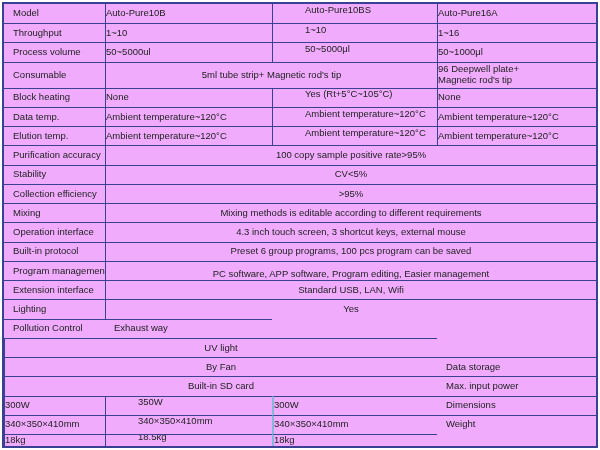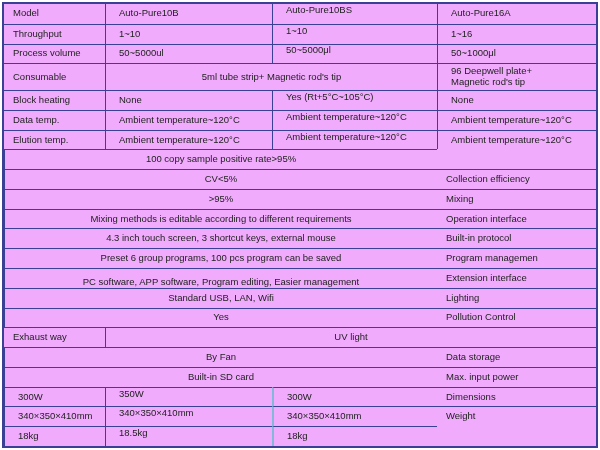--- a/index.html
+++ b/index.html
@@ -26,23 +26,23 @@
     align-items: center;
     font-size: 9.5px;
     color: var(--ink);
     overflow: hidden;
     line-height: 1.15;
   }
   .cell.bt { border-top: 1.5px solid var(--navy); }
   .cell.bl { border-left: 1.5px solid var(--navy); }
   .cell.bl-lite { border-left: 2px solid var(--lite); }
   .label { padding-left: 9px; }
-  .val { padding-left: 13px; }
+  .val { }
   .center { justify-content: center; padding-left: 0; text-align: center; }
-  .lift .txt { position: relative; top: -3px; }
+  .lift .txt { position: relative; top: -3px; margin-left: 32px; }
   .txt { white-space: pre-line; }
 </style>
 </head>
 <body>
 
 <div class="table-wrap">
     <div class="cell label">
       <span class="txt">Model</span>
     </div>
     <div class="cell val bl">
@@ -117,22 +117,28 @@
     </div>
     <div class="cell val bl bt">
       <span class="txt">Ambient temperature~120°C</span>
     </div>
     <div class="cell val bl lift bt">
       <span class="txt">Ambient temperature~120°C</span>
     </div>
     <div class="cell val bl bt">
       <span class="txt">Ambient temperature~120°C</span>
     </div>
+    <div class="cell label bt">
+      <span class="txt">Purification accuracy</span>
+    </div>
     <div class="cell center bl bt" style="grid-column: span 3;">
       <span class="txt">100 copy sample positive rate&gt;95%</span>
+    </div>
+    <div class="cell label bt">
+      <span class="txt">Stability</span>
     </div>
     <div class="cell center bl bt" style="grid-column: span 3;">
       <span class="txt">CV&lt;5%</span>
     </div>
     <div class="cell label bt">
       <span class="txt">Collection efficiency</span>
     </div>
     <div class="cell center bl bt" style="grid-column: span 3;">
       <span class="txt">&gt;95%</span>
     </div>

